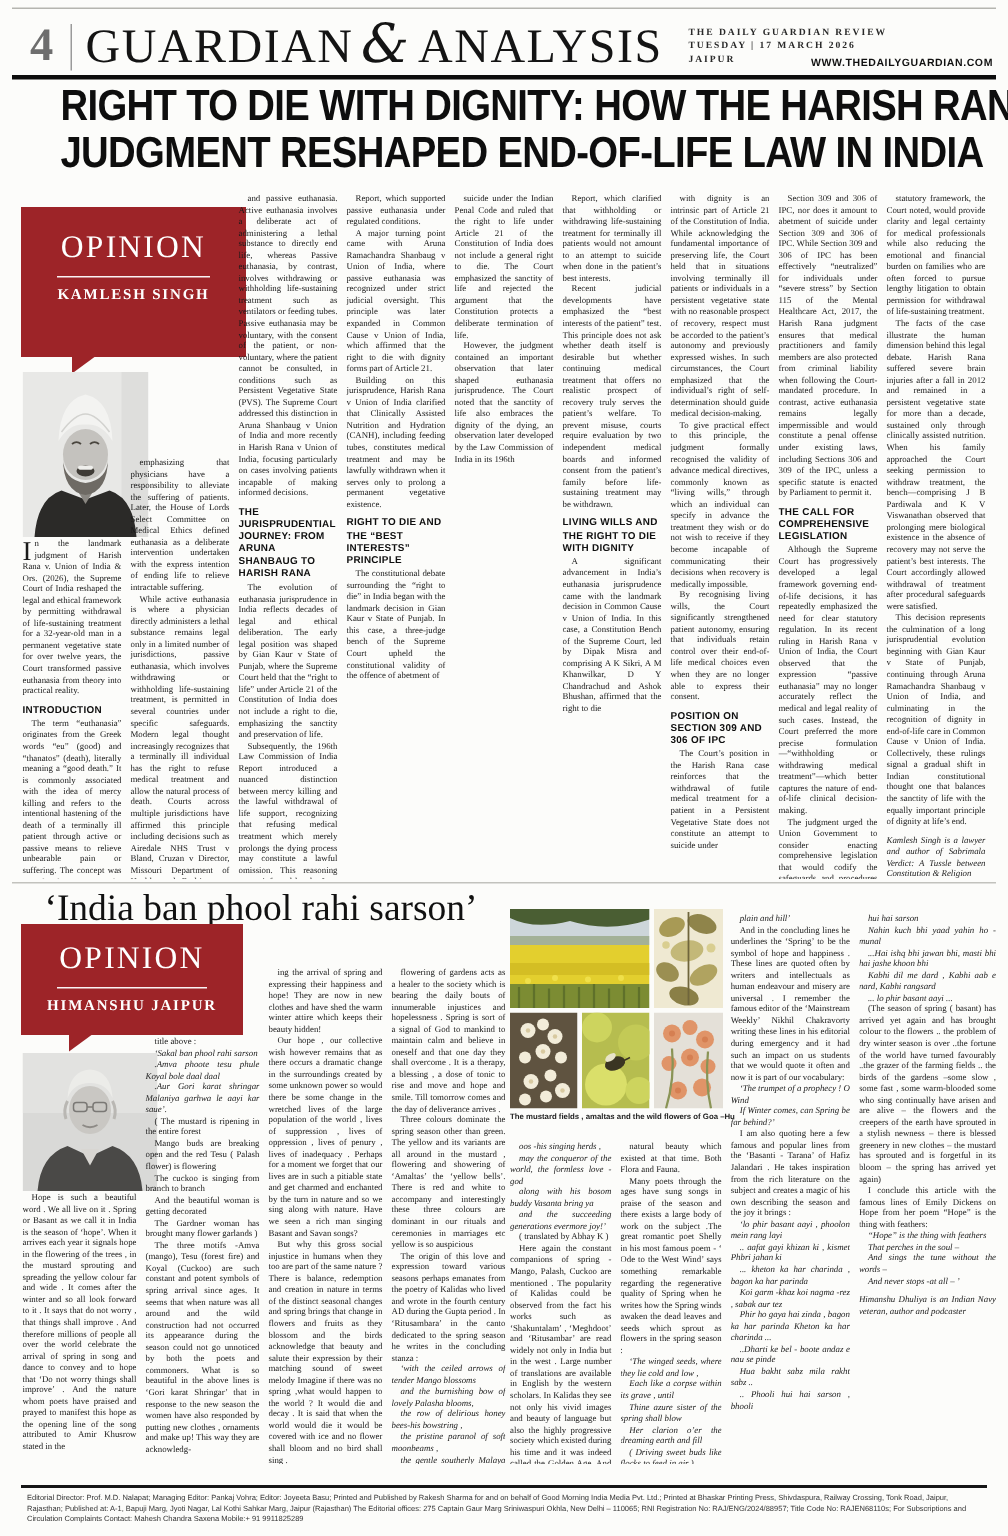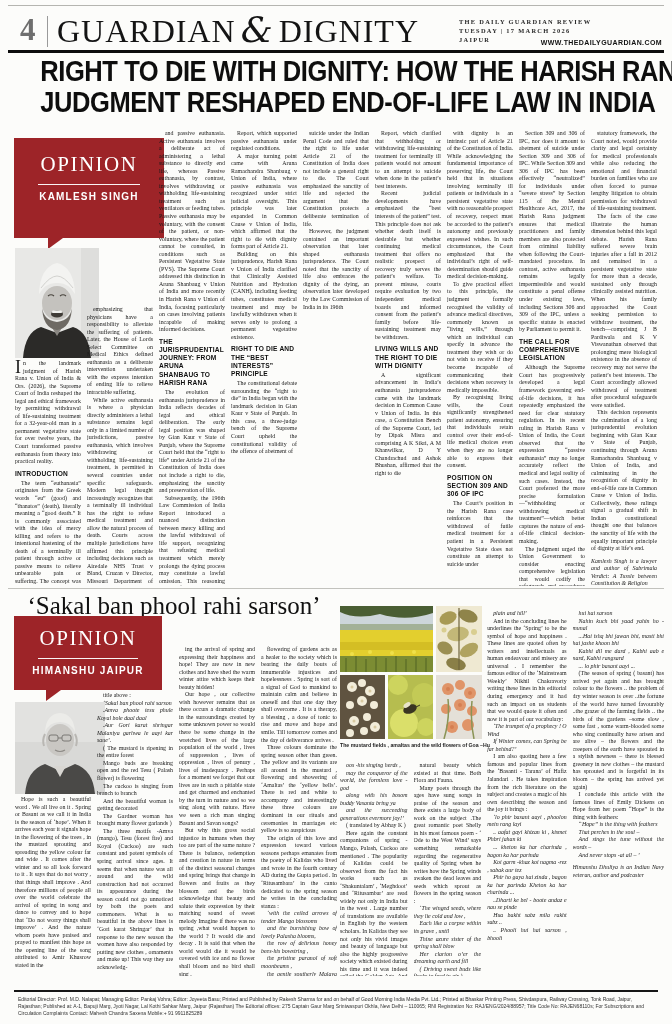--- a/index.html
+++ b/index.html
@@ -19,21 +19,21 @@
   .mast-info { position:absolute; top:17px; left:459px; width:170px; font-size:6.4px; line-height:9px; font-weight:bold; letter-spacing:1.3px; color:#2a2a2a; }
   .mast-site { position:absolute; top:39px; right:10px; font-family:"Liberation Sans",sans-serif; font-size:7px; font-weight:bold; letter-spacing:.4px; color:#111; }
   .mast-bar { position:absolute; top:50px; left:8px; right:8px; height:3px; background:#0d0d0d; }
   
   .a1-headline { position:absolute; top:56px; left:0; width:672px; text-align:center; color:#0e0e0e; }
   .a1-headline .hl { font-family:"Liberation Sans",sans-serif; font-weight:800; font-size:29px; line-height:31px; letter-spacing:-.5px; white-space:nowrap; transform:scaleX(.88); transform-origin:center top; }
   
   .opbox { position:absolute; background:#9d2428; color:#fff; text-align:center; padding-top:14px; }
   .opbox .op { font-family:"Liberation Serif",serif; font-size:21px; letter-spacing:1.5px; }
   .opbox .oprule { width:68%; height:1px; background:rgba(255,255,255,.95); margin:7px auto 6px; }
-  .opbox .auth { font-family:Liberation Sans, sans-serif; font-weight:700; font-size:10px; letter-spacing:1.2px; }
+  .opbox .auth { font-family:Liberation Serif, serif; font-weight:700; font-size:10px; letter-spacing:1.2px; }
   .optail { position:absolute; width:0; height:0; border-left:15px solid #9d2428; border-bottom:11px solid transparent; }
   
   .cols { position:absolute; display:flex; gap:6px; }
   .col { overflow:hidden; }
   .col p { font-size:5.9px; line-height:7.55px; text-align:justify; text-indent:6px; }
   .col p.noind { text-indent:0; }
   .col .subhead { font-family:"Liberation Sans",sans-serif; font-weight:700; font-size:6.6px; line-height:8.2px; margin:4px 0 2px; letter-spacing:.2px; color:#0f0f0f; }
   .col .verse { font-style:italic; }
   .col .byline-italic { font-style:italic; margin-top:5px; text-indent:0; }
   .dropcap { float:left; font-size:18px; line-height:15px; padding-right:2px; font-family:"Liberation Serif",serif; }
@@ -60,21 +60,21 @@
   
   .footer-rule { position:absolute; top:990px; left:14px; right:14px; height:2px; background:#161616; }
   .footer-text { position:absolute; top:996px; left:18px; width:638px; font-family:"Liberation Sans",sans-serif; font-size:5px; line-height:6.8px; color:#333; }
 </style>
 </head>
 <body>
 
 <div class="topline"></div>
 <div class="pagenum">4</div>
 <div class="pagenum-rule"></div>
-<div class="section-title"><span>GUARDIAN</span><span class="amp">&amp;</span><span>DIGNITY</span></div>
+<div class="section-title"><span>GUARDIAN</span><span class="amp">&amp;</span><span>ANALYSIS</span></div>
 <div class="mast-info">
   <div>THE DAILY GUARDIAN REVIEW</div>
   <div>TUESDAY | 17 MARCH 2026</div>
   <div>JAIPUR</div>
 </div>
 <div class="mast-site">WWW.THEDAILYGUARDIAN.COM</div>
 <div class="mast-bar"></div>
 
 <div class="a1-headline">
   <div class="hl">RIGHT TO DIE WITH DIGNITY: HOW THE HARISH RANA</div>
@@ -153,21 +153,21 @@
   <div class="col a1col">
       <p>statutory framework, the Court noted, would provide clarity and legal certainty for medical professionals while also reducing the emotional and financial burden on families who are often forced to pursue lengthy litigation to obtain permission for withdrawal of life-sustaining treatment.</p>
       <p>The facts of the case illustrate the human dimension behind this legal debate. Harish Rana suffered severe brain injuries after a fall in 2012 and remained in a persistent vegetative state for more than a decade, sustained only through clinically assisted nutrition. When his family approached the Court seeking permission to withdraw treatment, the bench—comprising J B Pardiwala and K V Viswanathan observed that prolonging mere biological existence in the absence of recovery may not serve the patient’s best interests. The Court accordingly allowed withdrawal of treatment after procedural safeguards were satisfied.</p>
       <p>This decision represents the culmination of a long jurisprudential evolution beginning with Gian Kaur v State of Punjab, continuing through Aruna Ramachandra Shanbaug v Union of India, and culminating in the recognition of dignity in end-of-life care in Common Cause v Union of India. Collectively, these rulings signal a gradual shift in Indian constitutional thought one that balances the sanctity of life with the equally important principle of dignity at life’s end.</p>
       <p class="byline-italic">Kamlesh Singh is a lawyer and author of Sabrimala Verdict: A Tussle between Constitution &amp; Religion</p>
     </div>
 </div>
 
 <div class="divider"></div>
 
-<div class="a2-headline">‘Sakal ban phool rahi sarson’</div>
+<div class="a2-headline">‘India ban phool rahi sarson’</div>
 
 <div class="opbox" style="left:14px; top:616px; width:148px; height:74px; padding-top:10px;">
   <div class="op">OPINION</div>
   <div class="oprule"></div>
   <div class="auth">HIMANSHU JAIPUR</div>
 </div>
 <div class="optail" style="left:46px; top:690px;"></div>
 
 <div class="photo" style="left:15px; top:702px; width:90px; height:92px;">
   <svg width="90" height="92" viewBox="0 0 90 92">

